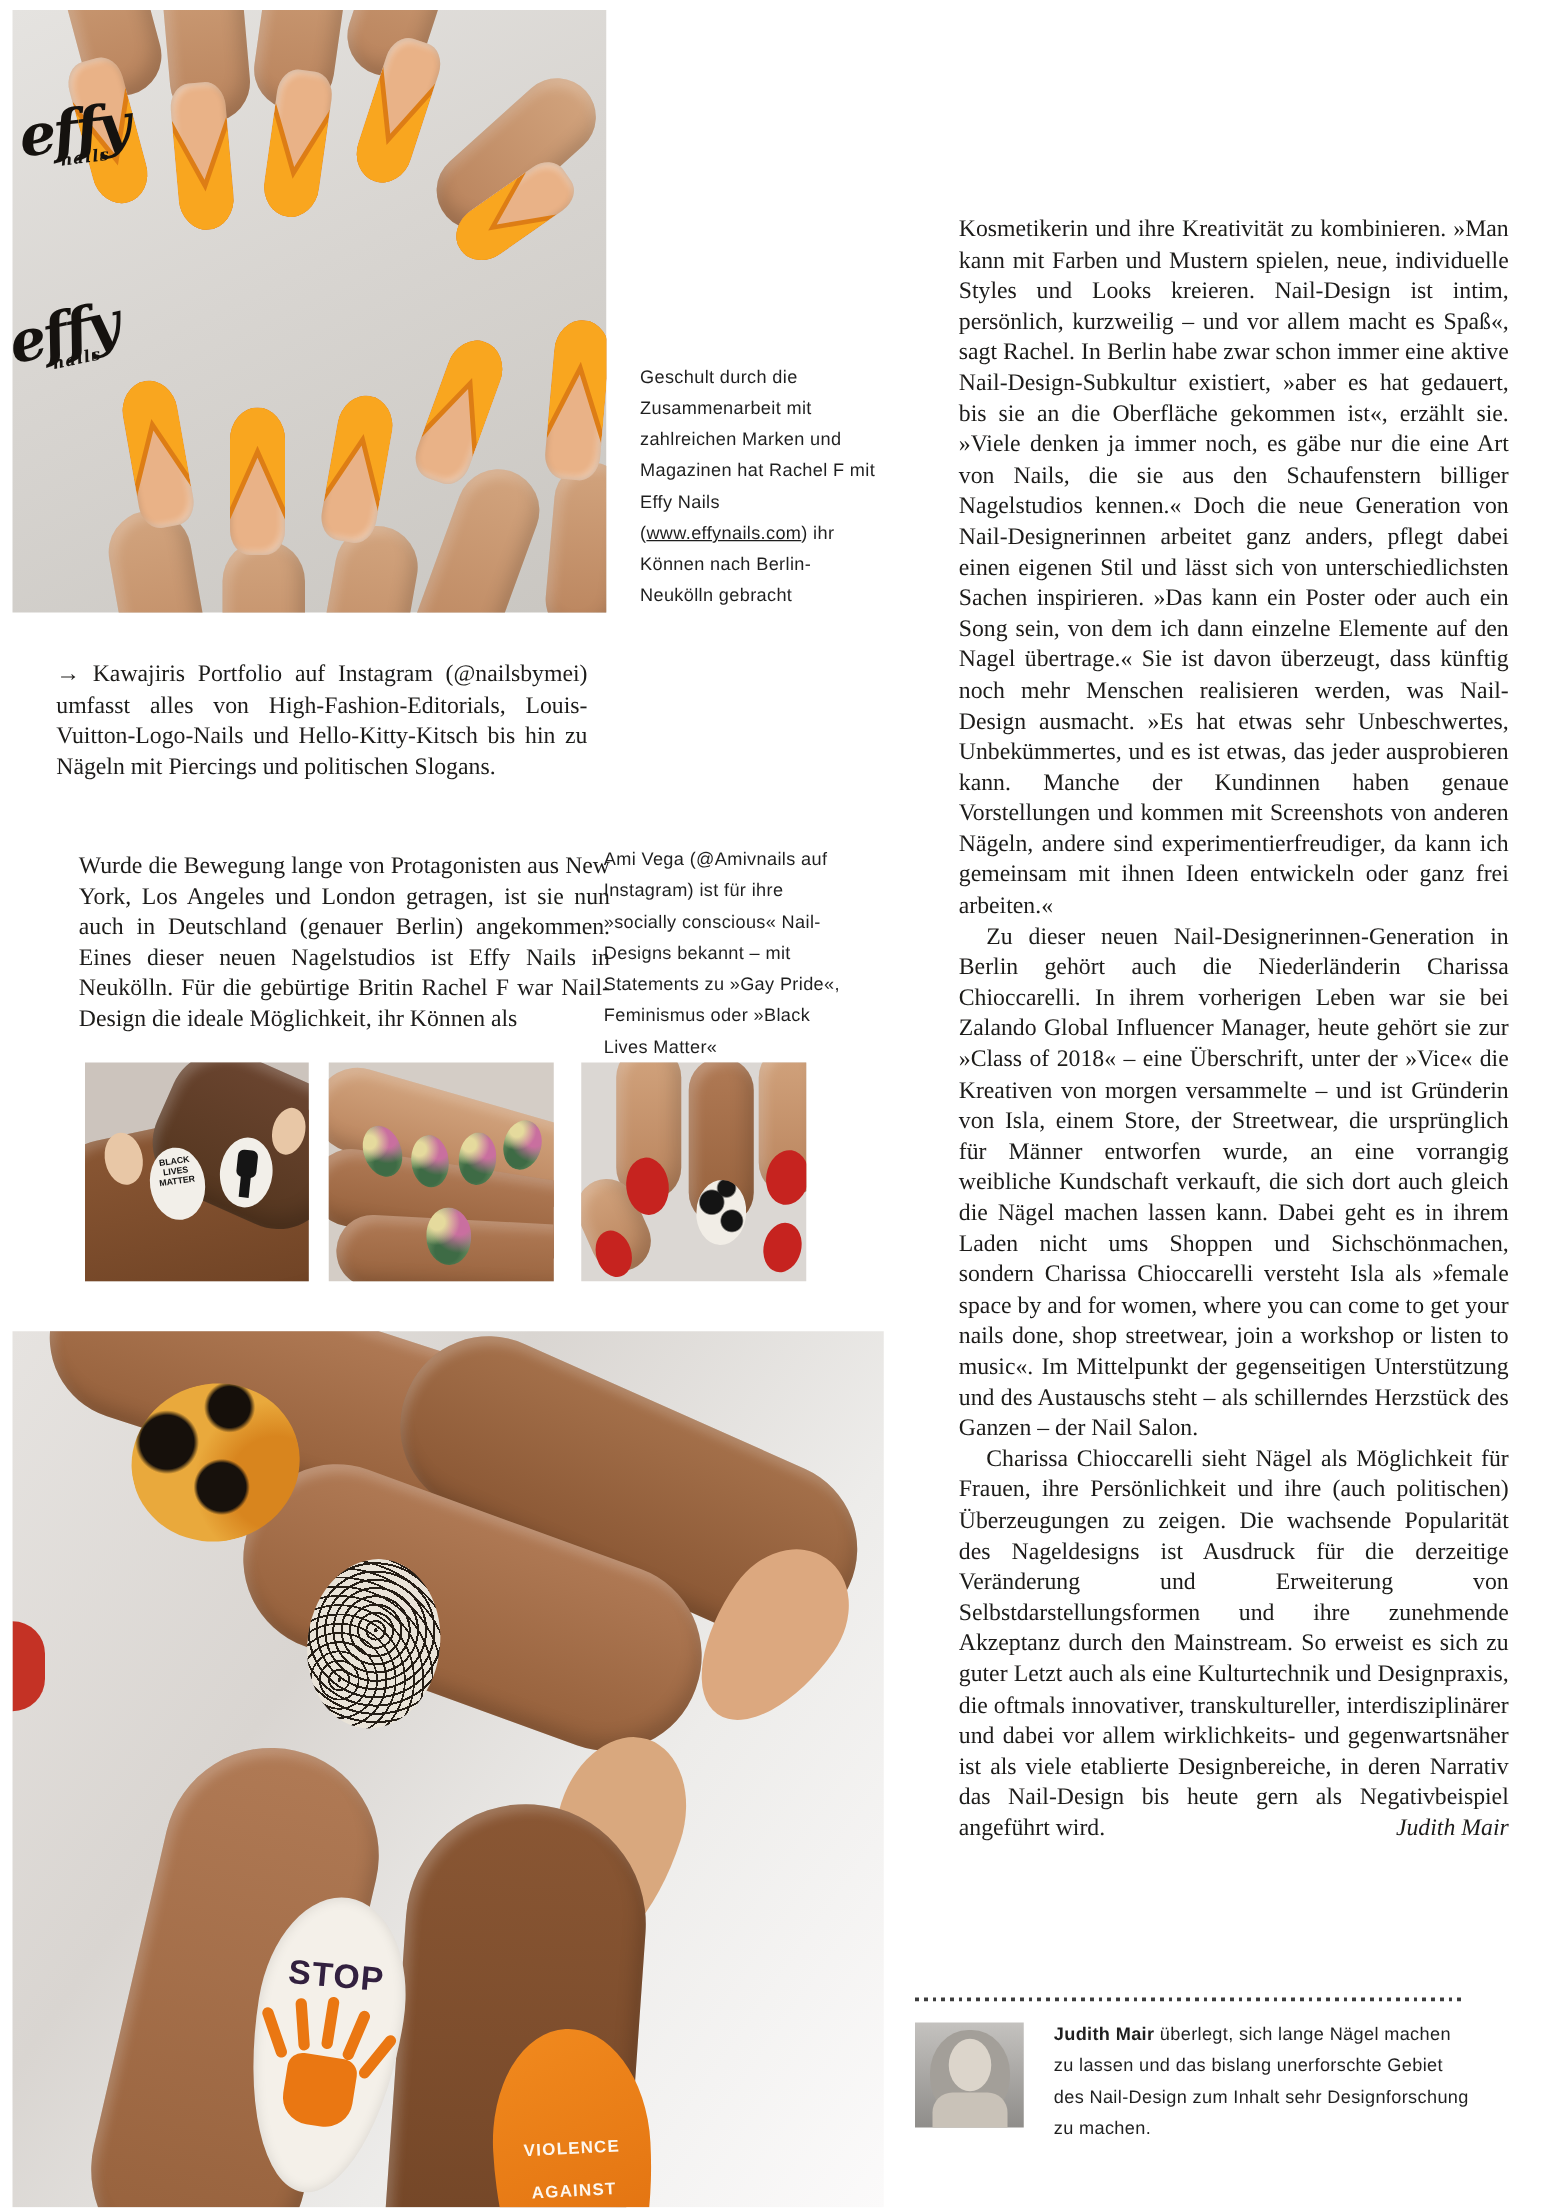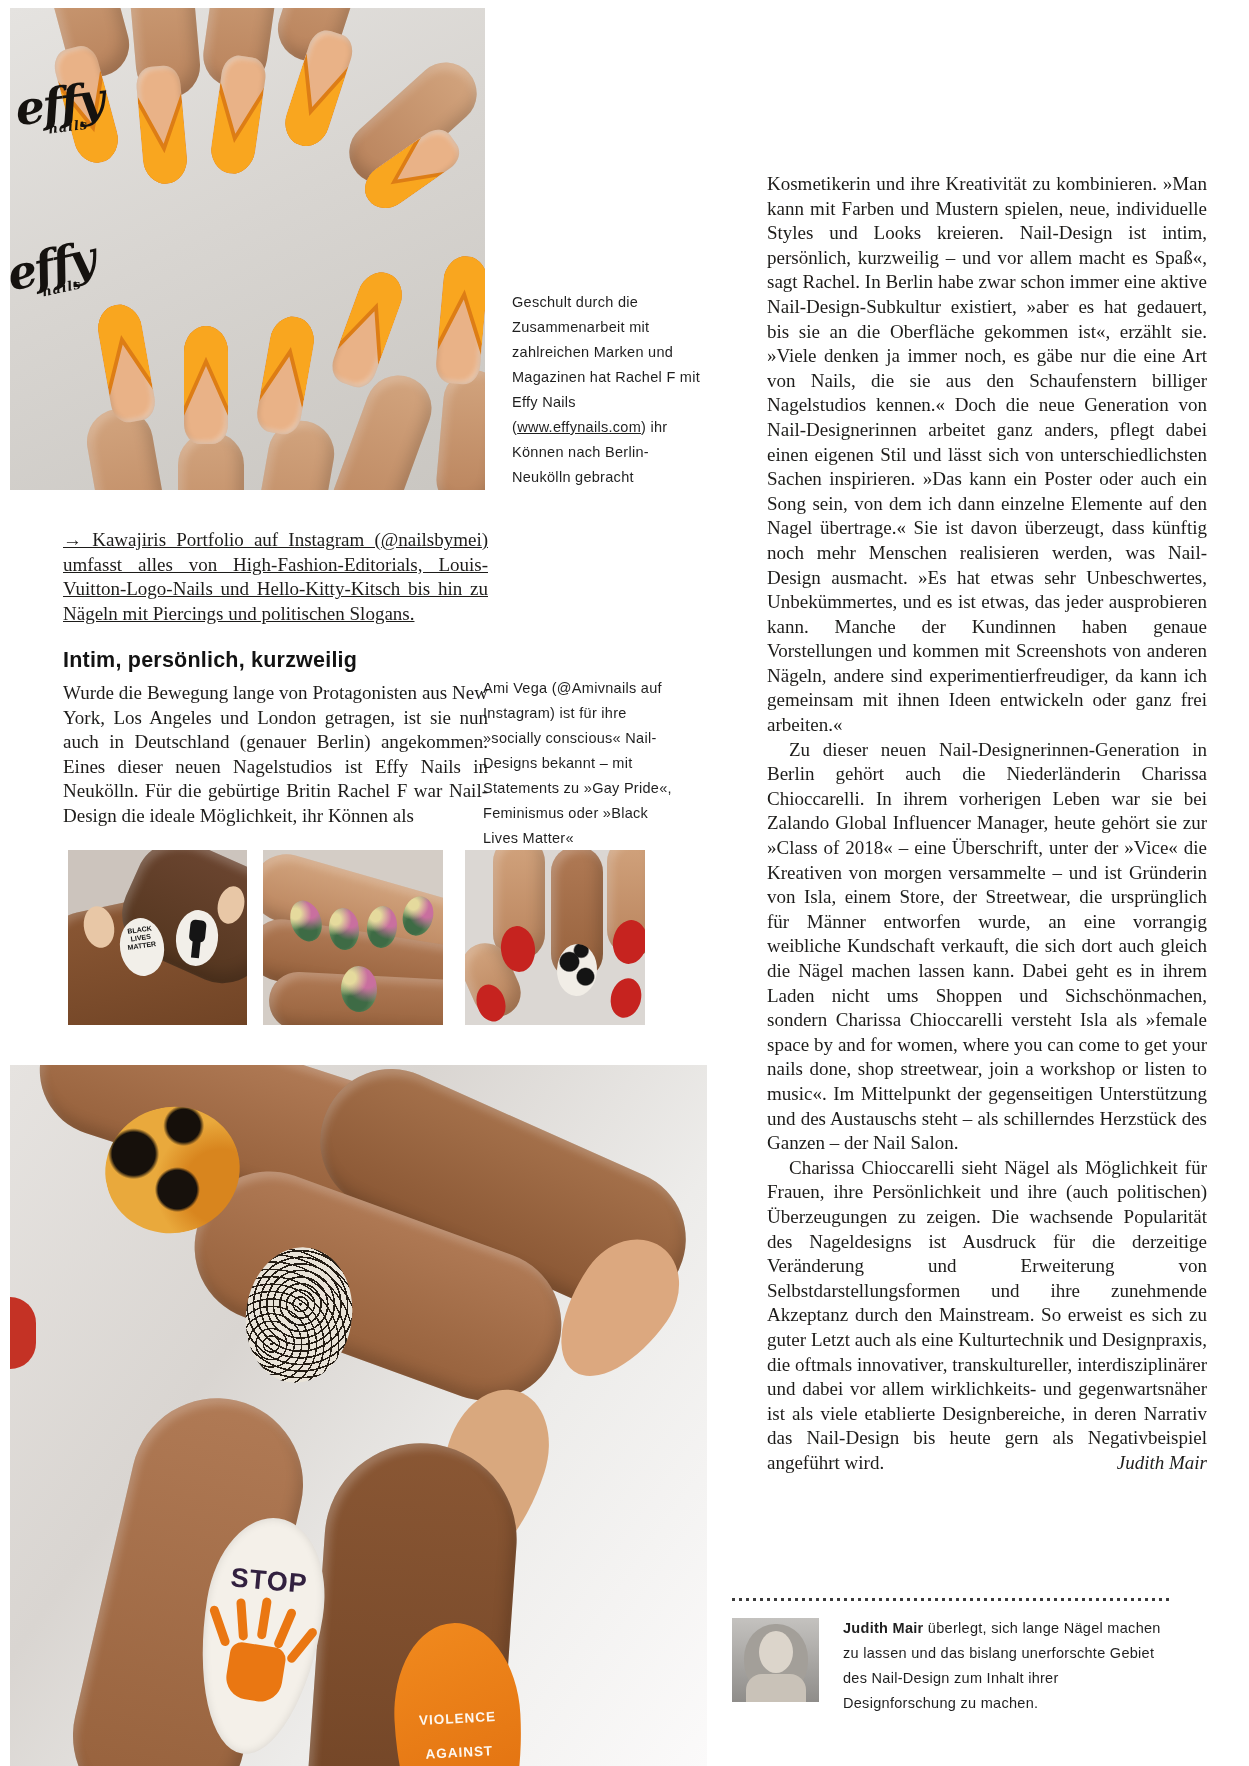--- a/index.html
+++ b/index.html
@@ -153,25 +153,24 @@
     <div class="effy-logo" style="left:-2px; top:238px; transform:rotate(-12deg);">
       <span class="w">effy</span>
       <span class="s">nails</span>
     </div>
   </div>
 
   <div class="abs caption" style="left:512px; top:290px; width:190px;">
     <span>Geschult durch die Zusammenarbeit mit zahlreichen Marken und Magazinen hat Rachel F mit Effy Nails (</span><a href="#">www.effynails.com</a><span>) ihr Können nach Berlin-Neukölln gebracht</span>
   </div>
 
-  <div class="abs serif" style="left:63px; top:528px; width:425px;text-decoration:underline;">
+  <div class="abs serif" style="left:45px; top:528px; width:425px;">
     <span>→</span><span> Kawajiris Portfolio auf Instagram (@nailsbymei) umfasst alles von High-Fashion-Editorials, Louis-Vuitton-Logo-Nails und Hello-Kitty-Kitsch bis hin zu Nägeln mit Piercings und politischen Slogans.</span>
   </div>
 
-  <div class="abs subhead" style="left:63px; top:645px; width:425px;">Intim, persönlich, kurzweilig</div>
 
   <div class="abs serif" style="left:63px; top:681px; width:425px;">Wurde die Bewegung lange von Protagonisten aus New York, Los Angeles und London getragen, ist sie nun auch in Deutschland (genauer Berlin) angekommen. Eines dieser neuen Nagelstudios ist Effy Nails in Neukölln. Für die gebürtige Britin Rachel F war Nail-Design die ideale Möglichkeit, ihr Können als</div>
 
   <div class="abs caption" style="left:483px; top:676px; width:196px;">Ami Vega (@Amivnails auf Instagram) ist für ihre »socially conscious« Nail-Designs bekannt – mit Statements zu »Gay Pride«, Feminismus oder »Black Lives Matter«</div>
 
   <div id="photo-blm" class="photo">
     <div class="finger fdark" style="left:-20px; top:46px; width:230px; height:160px; transform:rotate(-12deg); border-radius:44px;"></div>
     <div class="finger fdark" style="left:58px; top:2px; width:150px; height:120px; transform:rotate(24deg); border-radius:44px; background:linear-gradient(180deg,#6b4530,#54361f);"></div>
     <div class="oval" style="left:16px; top:56px; width:30px; height:42px; background:#e8c7a6; transform:rotate(-12deg);"></div>
     <div class="oval" style="left:52px; top:68px; width:44px; height:58px; background:#f2efe9; transform:rotate(-8deg); overflow:hidden;">
@@ -244,16 +243,16 @@
     <div class="author-sign">Judith Mair</div>
   </div>
 
   <div class="dotted-rule"></div>
   <div id="bio-photo" class="photo">
     <span class="hair"></span>
     <span class="face"></span>
     <span class="shoulders"></span>
   </div>
   <div class="abs bio-text" style="left:843px; top:1616px; width:332px;">
-    <b>Judith Mair</b><span> überlegt, sich lange Nägel machen zu lassen und das bislang unerforschte Gebiet des Nail-Design zum Inhalt ihrer Designforschung zu machen.</span>
+    <b>Judith Mair</b><span> überlegt, sich lange Nägel machen zu lassen und das bislang unerforschte Gebiet des Nail-Design zum Inhalt sehr Designforschung zu machen.</span>
   </div>
 
 </div>
 
 </body></html>

